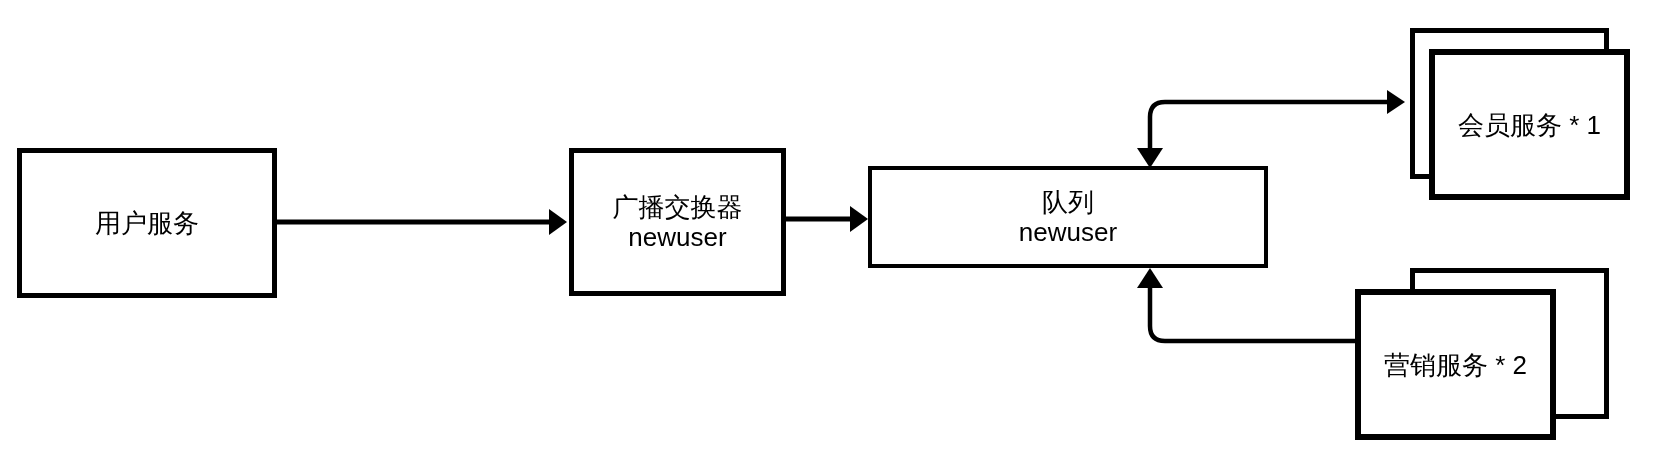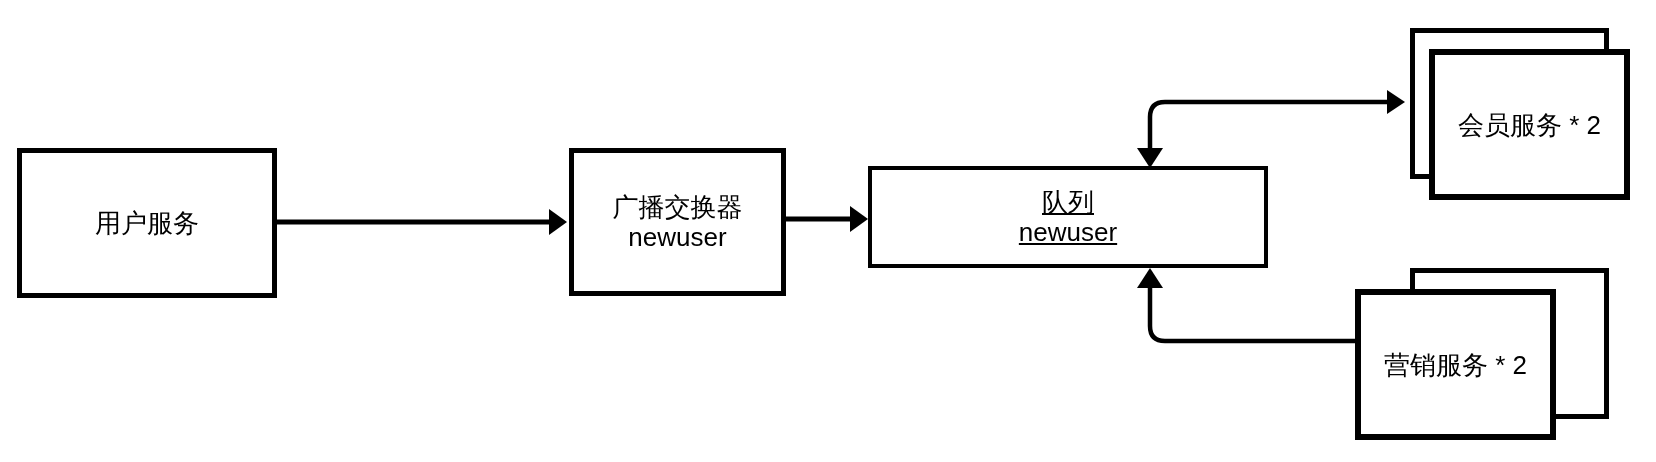--- a/index.html
+++ b/index.html
@@ -20,21 +20,21 @@
     display: flex;
     flex-direction: column;
     align-items: center;
     justify-content: center;
     text-align: center;
     font-size: 26px;
     line-height: 30px;
   }
   .node-user { left: 17px; top: 148px; width: 260px; height: 150px; }
   .node-exchange { left: 569px; top: 148px; width: 217px; height: 148px; }
-  .node-queue { left: 868px; top: 166px; width: 400px; height: 102px; border-width: 4px; text-decoration: underline; }
+  .node-queue { left: 868px; top: 166px; width: 400px; height: 102px; border-width: 4px; }
   .stack-back {
     position: absolute;
     background: #ffffff;
     border: 5px solid #000000;
   }
   .stack-front {
     position: absolute;
     background: #ffffff;
     border: 6px solid #000000;
     display: flex;
@@ -104,21 +104,21 @@
     <div>newuser</div>
   </div>
 
   <div class="node node-queue">
     <div>队列</div>
     <div>newuser</div>
   </div>
 
   <div class="stack-back member-back"></div>
   <div class="stack-front member-front">
-    <div>会员服务 * 2</div>
+    <div>会员服务 * 1</div>
   </div>
 
   <div class="stack-back marketing-back"></div>
   <div class="stack-front marketing-front">
     <div>营销服务 * 2</div>
   </div>
 
 </div>
 
 </body></html>

